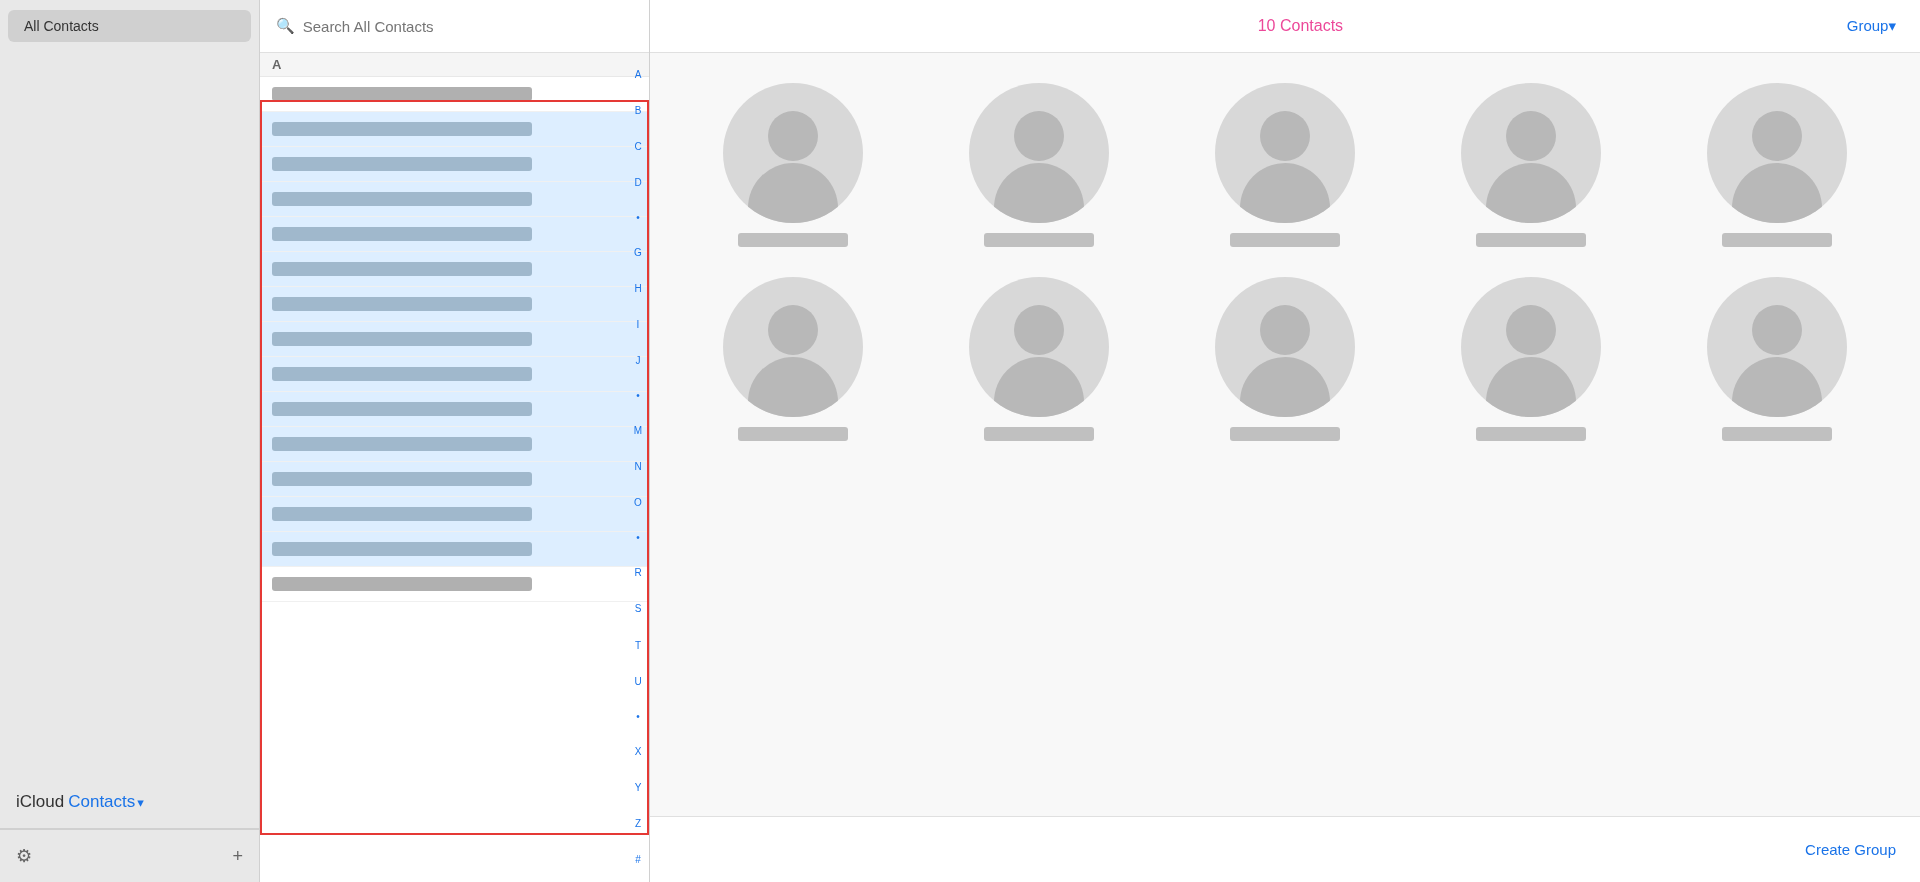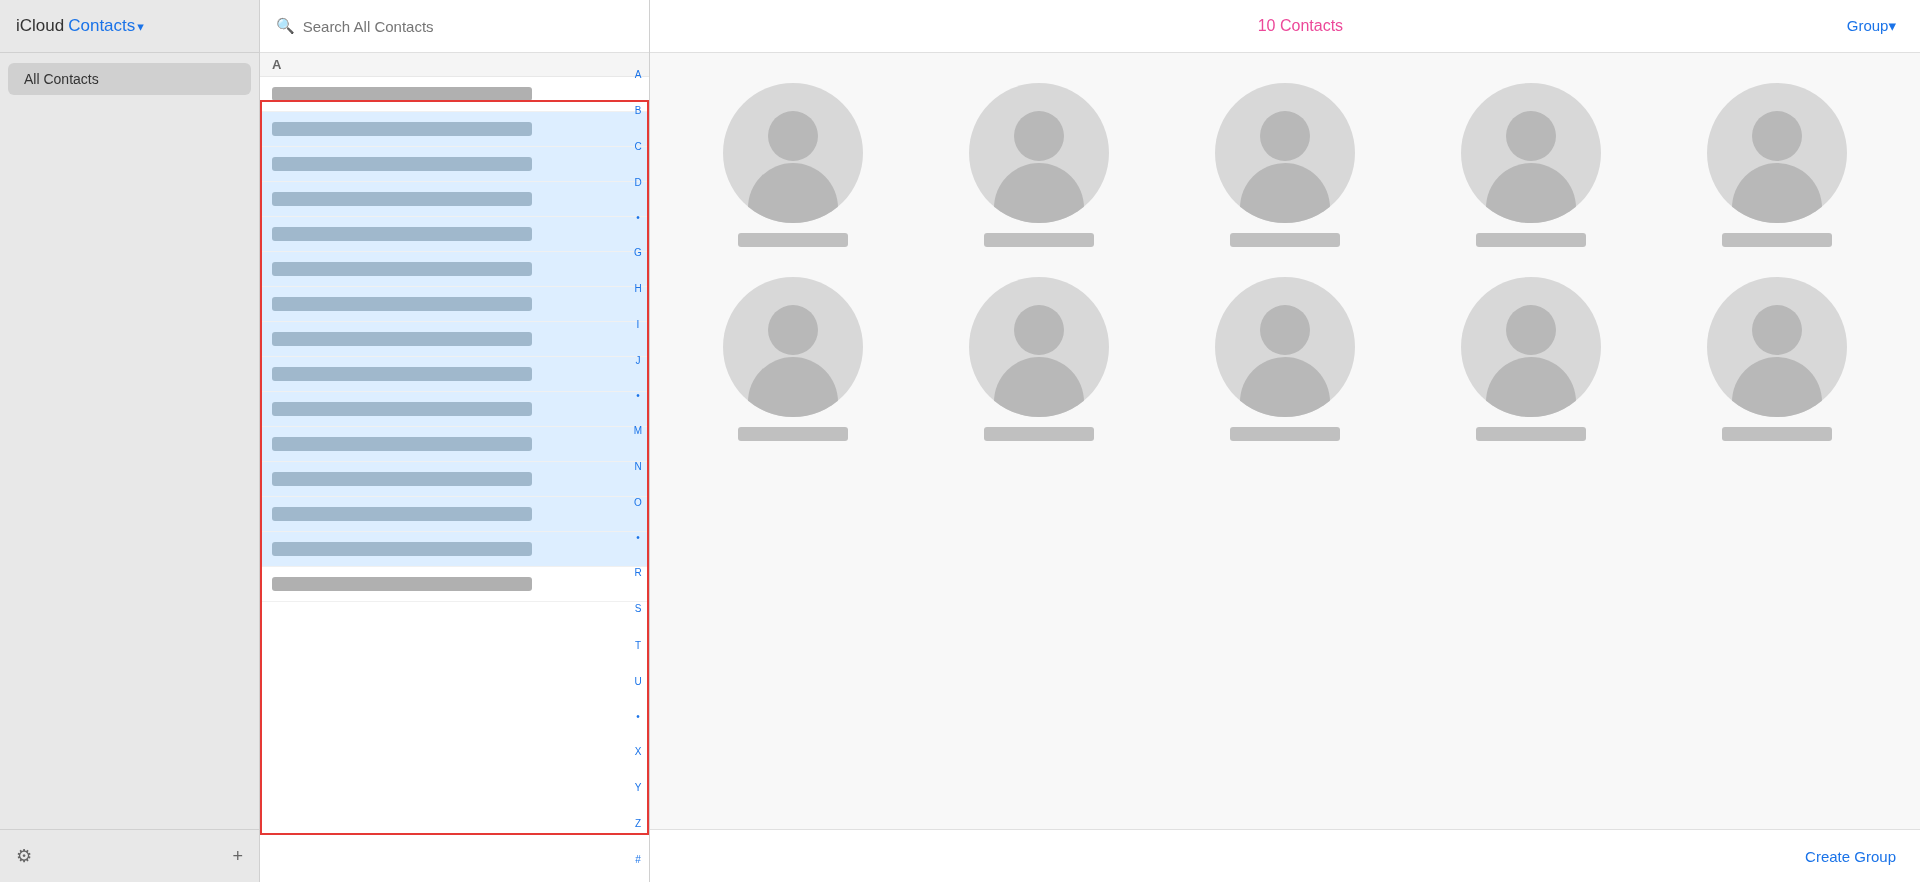--- a/index.html
+++ b/index.html
@@ -261,49 +261,49 @@
       border-radius: 45px 45px 0 0;
       background: #b8b8b8;
     }
     .contact-name-block {
       height: 14px;
       background: #c0c0c0;
       border-radius: 3px;
       width: 110px;
     }
     #main-footer {
-      height: 53px;
+      height: 66px;
       display: flex;
       align-items: center;
       justify-content: flex-end;
       padding: 0 24px;
       border-top: 1px solid #e0e0e0;
       background: #fff;
     }
     #create-group-btn {
       color: #1a73e8;
       font-size: 15px;
       cursor: pointer;
       background: none;
       border: none;
     }
   </style>
 </head>
 <body>
 
 <div id="sidebar">
+  <div id="sidebar-nav">
+    <div class="sidebar-item active">
+      <span>All Contacts</span>
+    </div>
+  </div>
   <div id="sidebar-header">
     <span id="sidebar-title-icloud">iCloud</span>
     <span id="sidebar-title-contacts">Contacts</span>
     <span id="sidebar-title-chevron">▾</span>
-  </div>
-  <div id="sidebar-nav">
-    <div class="sidebar-item active">
-      <span>All Contacts</span>
-    </div>
   </div>
   <div id="sidebar-footer">
     <span class="footer-icon">⚙</span>
     <span class="footer-icon">+</span>
   </div>
 </div>
 
 <div id="contact-list-panel">
   <div id="search-bar">
     <span id="search-icon">🔍</span>

